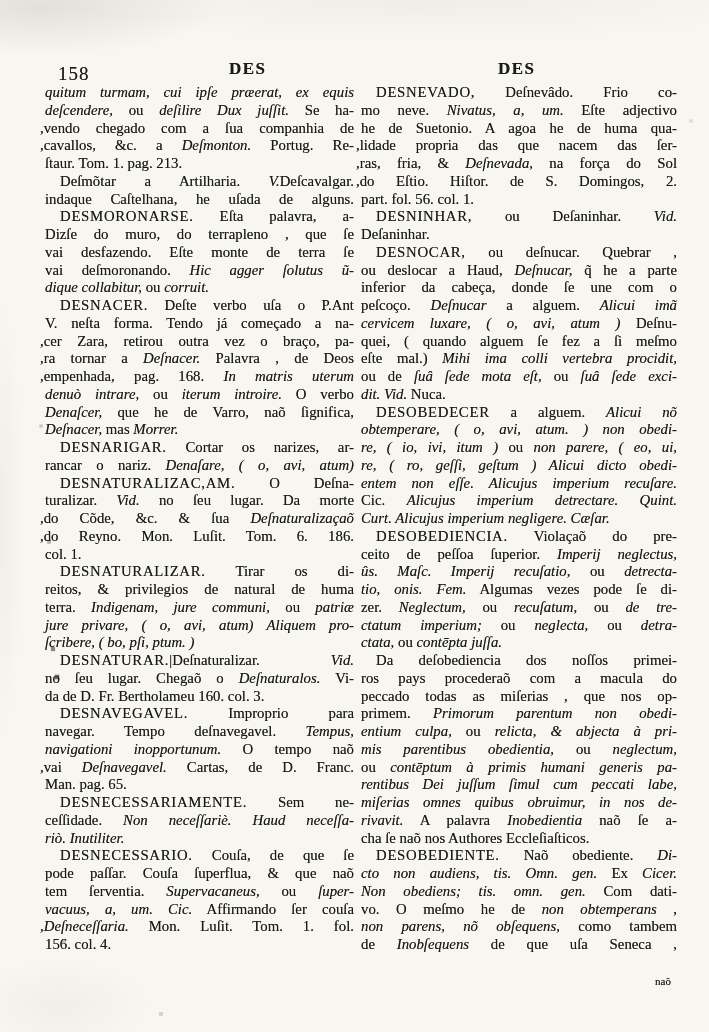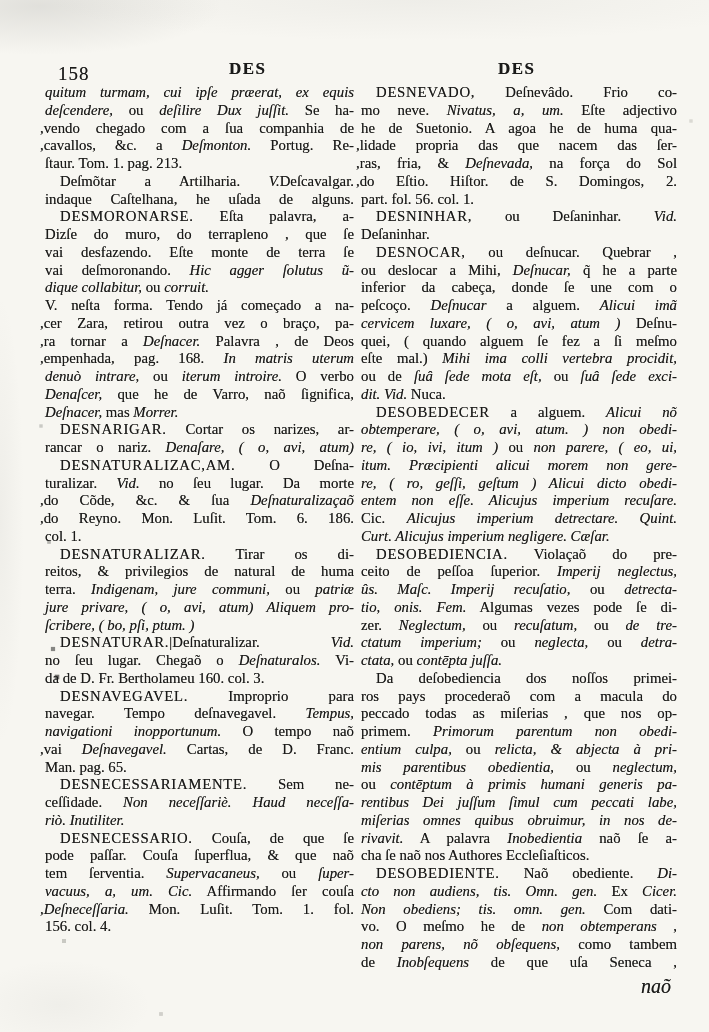--- a/index.html
+++ b/index.html
@@ -29,21 +29,21 @@
     text-align:justify; text-align-last:justify;
     overflow:visible; white-space:normal;
   }
   .line.ind  { text-indent:15px; }
   .line.end  { text-align-last:left; }
   .line.hang { text-indent:-5px; }
   .seg-i { font-style:italic; }
   .seg-h { letter-spacing:.7px; }
   .catchword {
     position:absolute; left:361px; top:975px; width:310px;
-    font-size:20px; text-align:right;font-style:italic;
+    font-size:11px; text-align:right;
   }
   .specks {
     position:absolute; left:0; top:0; width:2px; height:2px; background:transparent;
     box-shadow:
       52px 648px 0 1.1px rgba(40,40,38,.55),
       56px 676px 0 1.3px rgba(28,28,26,.6),
       48px 541px 0 .8px  rgba(70,70,66,.38),
       40px 425px 0 .7px  rgba(100,100,96,.3),
       63px 940px 0 1px   rgba(95,95,90,.3),
       160px 1013px 0 .9px rgba(110,110,105,.28),
@@ -65,20 +65,21 @@
     <div class="line hang"><span class="seg-r">,vendo chegado com a ſua companhia de</span></div>
     <div class="line hang"><span class="seg-r">,cavallos, &amp;c. a </span><span class="seg-i">Deſmonton.</span><span class="seg-r"> Portug. Re-</span></div>
     <div class="line end"><span class="seg-r">ſtaur. Tom. 1. pag. 213.</span></div>
     <div class="line ind"><span class="seg-r">Deſmõtar a Artilharia. </span><span class="seg-i">V.</span><span class="seg-r">Deſcavalgar.</span></div>
     <div class="line"><span class="seg-r">indaque Caſtelhana, he uſada de alguns.</span></div>
     <div class="line ind"><span class="seg-h">DESMORONARSE.</span><span class="seg-r"> Eſta palavra, a-</span></div>
     <div class="line"><span class="seg-r">Dizſe do muro, do terrapleno , que ſe</span></div>
     <div class="line"><span class="seg-r">vai desfazendo. Eſte monte de terra ſe</span></div>
     <div class="line"><span class="seg-r">vai deſmoronando. </span><span class="seg-i">Hic agger ſolutus ũ-</span></div>
     <div class="line end"><span class="seg-i">dique collabitur,</span><span class="seg-r"> ou </span><span class="seg-i">corruit.</span></div>
+    <div class="line ind"><span class="seg-h">DESNACER.</span><span class="seg-r"> Deſte verbo uſa o P.Ant</span></div>
     <div class="line"><span class="seg-r">V. neſta forma. Tendo já começado a na-</span></div>
     <div class="line hang"><span class="seg-r">,cer Zara, retirou outra vez o braço, pa-</span></div>
     <div class="line hang"><span class="seg-r">,ra tornar a </span><span class="seg-i">Deſnacer.</span><span class="seg-r"> Palavra , de Deos</span></div>
     <div class="line hang"><span class="seg-r">,empenhada, pag. 168. </span><span class="seg-i">In matris uterum</span></div>
     <div class="line"><span class="seg-i">denuò intrare,</span><span class="seg-r"> ou </span><span class="seg-i">iterum introire.</span><span class="seg-r"> O verbo</span></div>
     <div class="line"><span class="seg-i">Denaſcer,</span><span class="seg-r"> que he de Varro, naõ ſignifica,</span></div>
     <div class="line end"><span class="seg-i">Deſnacer,</span><span class="seg-r"> mas </span><span class="seg-i">Morrer.</span></div>
     <div class="line ind"><span class="seg-h">DESNARIGAR.</span><span class="seg-r"> Cortar os narizes, ar-</span></div>
     <div class="line"><span class="seg-r">rancar o nariz. </span><span class="seg-i">Denaſare, ( o, avi, atum)</span></div>
     <div class="line ind"><span class="seg-h">DESNATURALIZAC,AM.</span><span class="seg-r"> O Deſna-</span></div>
@@ -113,32 +114,31 @@
     <div class="line ind"><span class="seg-h">DESNEVADO,</span><span class="seg-r"> Deſnevâdo. Frio co-</span></div>
     <div class="line"><span class="seg-r">mo neve. </span><span class="seg-i">Nivatus, a, um.</span><span class="seg-r"> Eſte adjectivo</span></div>
     <div class="line"><span class="seg-r">he de Suetonio. A agoa he de huma qua-</span></div>
     <div class="line hang"><span class="seg-r">,lidade propria das que nacem das ſer-</span></div>
     <div class="line hang"><span class="seg-r">,ras, fria, &amp; </span><span class="seg-i">Deſnevada,</span><span class="seg-r"> na força do Sol</span></div>
     <div class="line hang"><span class="seg-r">,do Eſtio. Hiſtor. de S. Domingos, 2.</span></div>
     <div class="line end"><span class="seg-r">part. fol. 56. col. 1.</span></div>
     <div class="line ind"><span class="seg-h">DESNINHAR,</span><span class="seg-r"> ou Deſaninhar. </span><span class="seg-i">Vid.</span></div>
     <div class="line end"><span class="seg-r">Deſaninhar.</span></div>
     <div class="line ind"><span class="seg-h">DESNOCAR,</span><span class="seg-r"> ou deſnucar. Quebrar ,</span></div>
-    <div class="line"><span class="seg-r">ou deslocar a Mihi, </span><span class="seg-i">Deſnucar,</span><span class="seg-r"> q̃ he a parte</span></div>
+    <div class="line"><span class="seg-r">ou deslocar a Haud, </span><span class="seg-i">Deſnucar,</span><span class="seg-r"> q̃ he a parte</span></div>
     <div class="line"><span class="seg-r">inferior da cabeça, donde ſe une com o</span></div>
     <div class="line"><span class="seg-r">peſcoço. </span><span class="seg-i">Deſnucar</span><span class="seg-r"> a alguem. </span><span class="seg-i">Alicui imã</span></div>
     <div class="line"><span class="seg-i">cervicem luxare, ( o, avi, atum )</span><span class="seg-r"> Deſnu-</span></div>
     <div class="line"><span class="seg-r">quei, ( quando alguem ſe fez a ſi meſmo</span></div>
     <div class="line"><span class="seg-r">eſte mal.) </span><span class="seg-i">Mihi ima colli vertebra procidit,</span></div>
     <div class="line"><span class="seg-r">ou de </span><span class="seg-i">ſuâ ſede mota eſt,</span><span class="seg-r"> ou </span><span class="seg-i">ſuâ ſede exci-</span></div>
     <div class="line end"><span class="seg-i">dit. Vid.</span><span class="seg-r"> Nuca.</span></div>
     <div class="line ind"><span class="seg-h">DESOBEDECER</span><span class="seg-r"> a alguem. </span><span class="seg-i">Alicui nõ</span></div>
     <div class="line"><span class="seg-i">obtemperare, ( o, avi, atum. ) non obedi-</span></div>
     <div class="line"><span class="seg-i">re, ( io, ivi, itum )</span><span class="seg-r"> ou </span><span class="seg-i">non parere, ( eo, ui,</span></div>
-    <div class="line"><span class="seg-i">itum. Præcipienti alicui morem non gere-</span></div>
     <div class="line"><span class="seg-i">re, ( ro, geſſi, geſtum ) Alicui dicto obedi-</span></div>
     <div class="line"><span class="seg-i">entem non eſſe. Alicujus imperium recuſare.</span></div>
     <div class="line"><span class="seg-r">Cic. </span><span class="seg-i">Alicujus imperium detrectare. Quint.</span></div>
     <div class="line end"><span class="seg-i">Curt. Alicujus imperium negligere. Cæſar.</span></div>
     <div class="line ind"><span class="seg-h">DESOBEDIENCIA.</span><span class="seg-r"> Violaçaõ do pre-</span></div>
     <div class="line"><span class="seg-r">ceito de peſſoa ſuperior. </span><span class="seg-i">Imperij neglectus,</span></div>
     <div class="line"><span class="seg-i">ûs. Maſc. Imperij recuſatio,</span><span class="seg-r"> ou </span><span class="seg-i">detrecta-</span></div>
     <div class="line"><span class="seg-i">tio, onis. Fem.</span><span class="seg-r"> Algumas vezes pode ſe di-</span></div>
     <div class="line"><span class="seg-r">zer. </span><span class="seg-i">Neglectum,</span><span class="seg-r"> ou </span><span class="seg-i">recuſatum,</span><span class="seg-r"> ou </span><span class="seg-i">de tre-</span></div>
     <div class="line"><span class="seg-i">ctatum imperium;</span><span class="seg-r"> ou </span><span class="seg-i">neglecta,</span><span class="seg-r"> ou </span><span class="seg-i">detra-</span></div>

